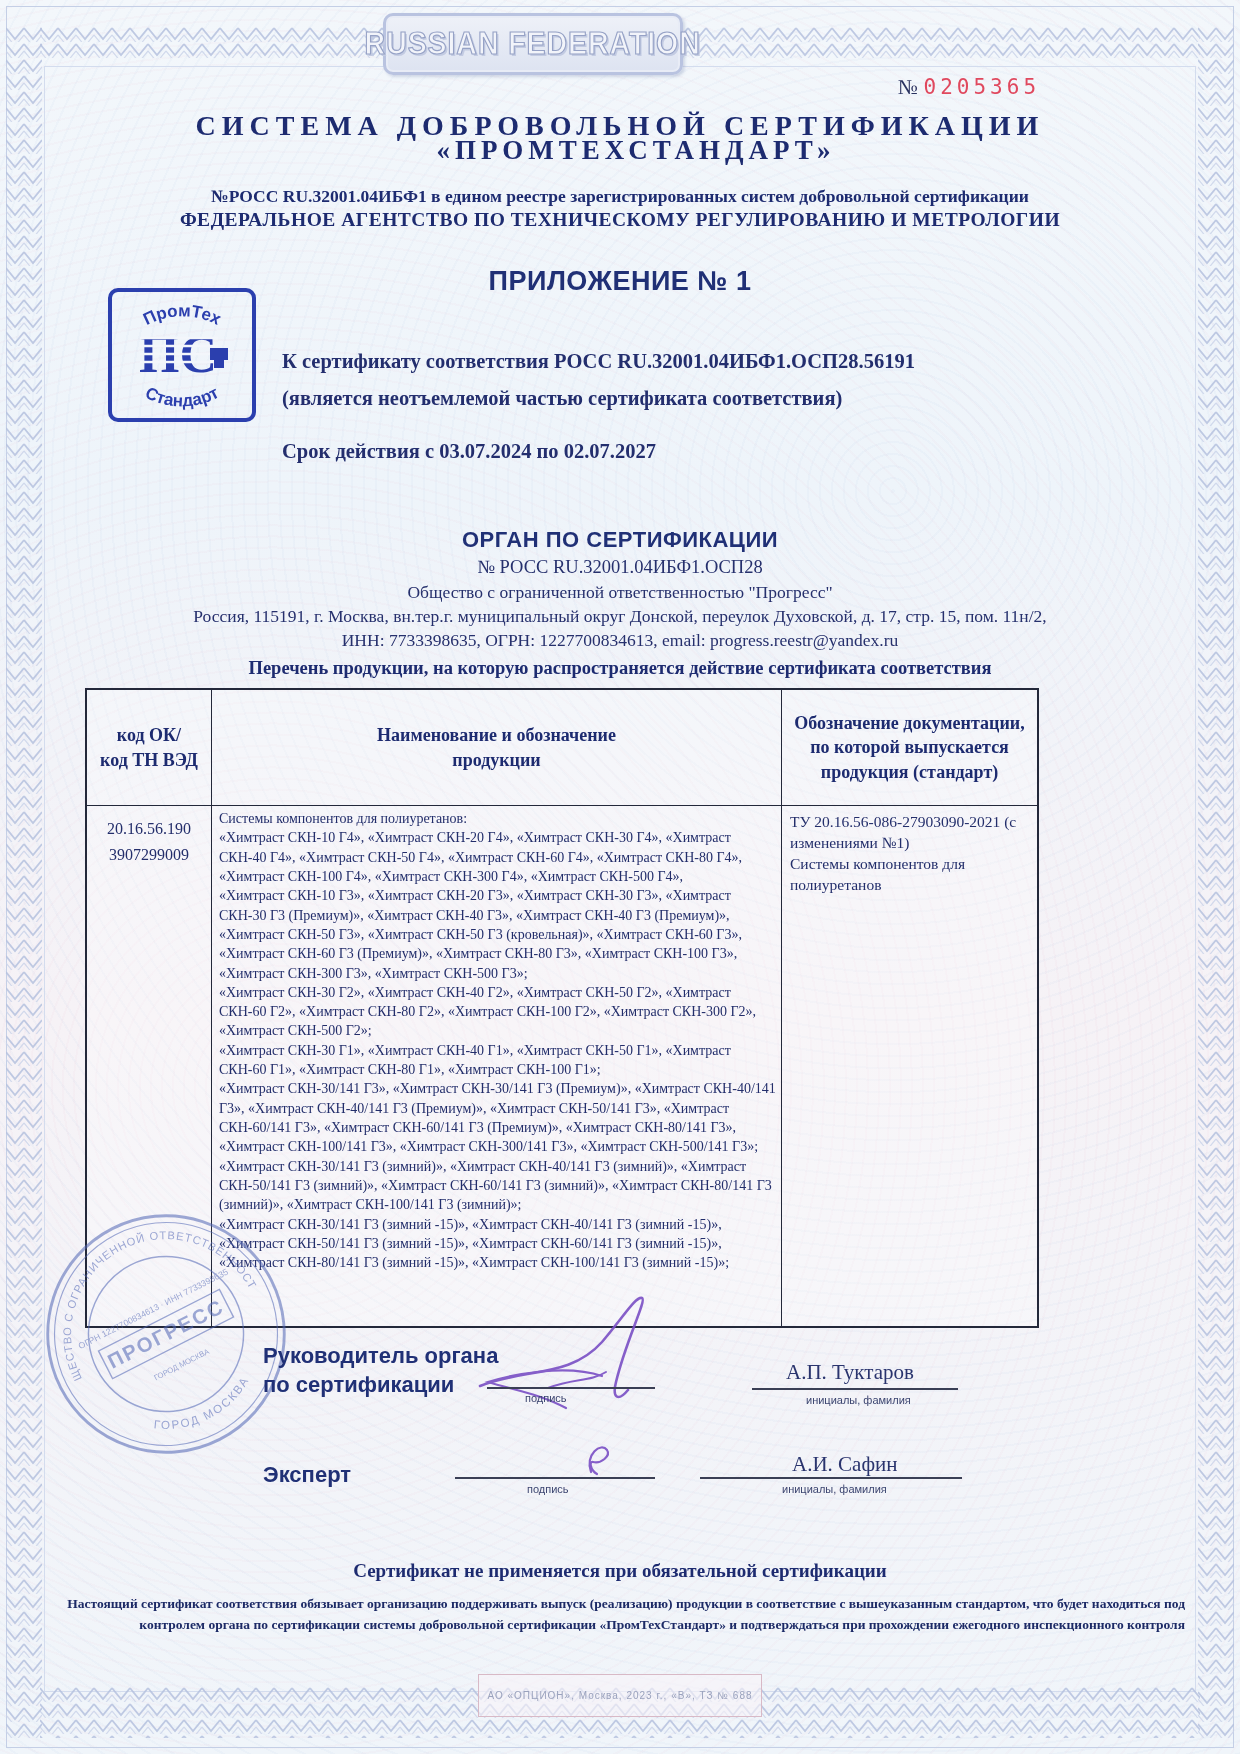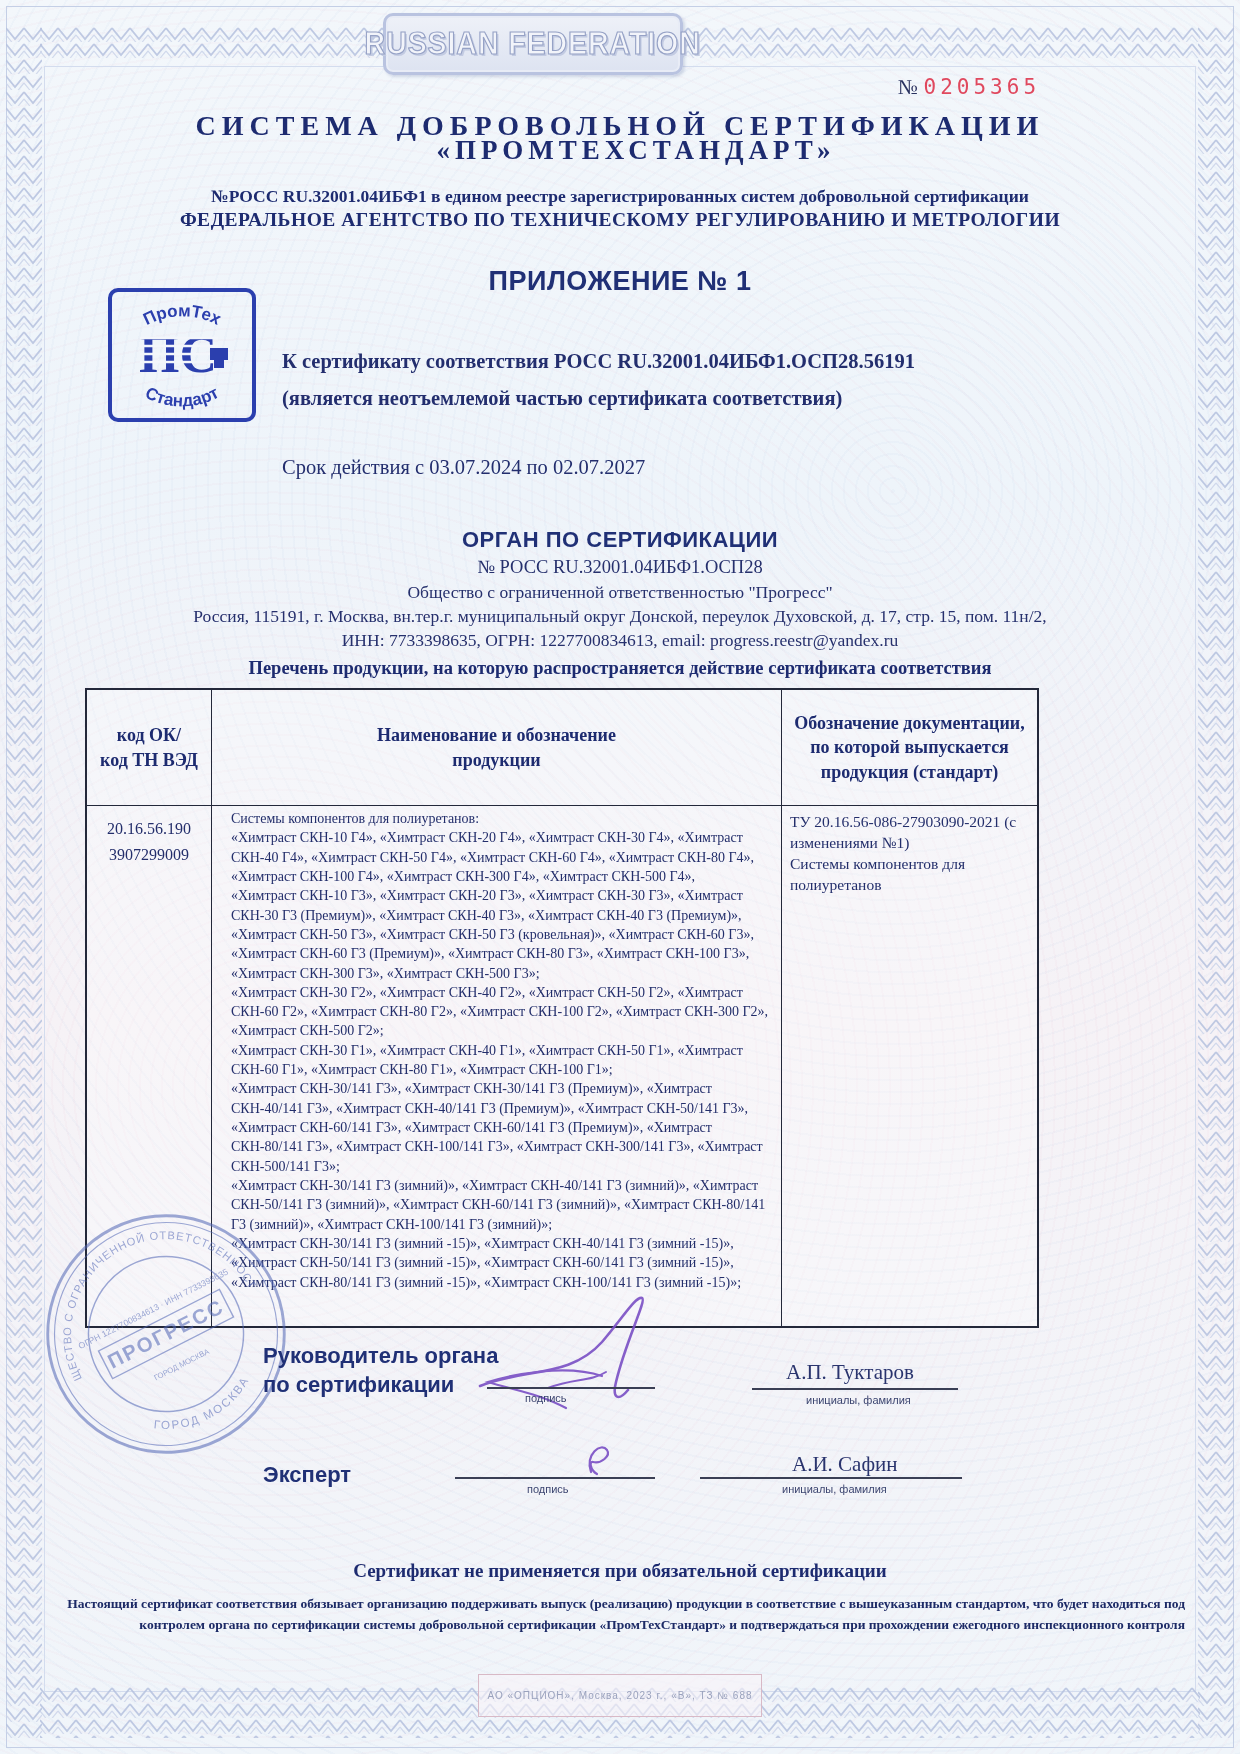--- a/index.html
+++ b/index.html
@@ -42,21 +42,21 @@
   .ctr{position:absolute; left:0; width:100%; text-align:center;}
   .title1{top:110px; font-size:28px; font-weight:bold; letter-spacing:6px; color:#1d2b70;}
   .title2{top:135px; font-size:27px; font-weight:bold; letter-spacing:5px; color:#1d2b70;padding-left:16px;}
   .registry{top:186px; font-size:17.5px; font-weight:bold; color:#1d2b70;}
   .agency{top:209px; font-size:19.5px; font-weight:bold; letter-spacing:.5px; color:#1d2b70;}
   .annex{top:266px; font-family:"Liberation Sans","DejaVu Sans",sans-serif; font-size:27px; font-weight:bold; color:#203076; letter-spacing:.5px;}
 
   .logo{position:absolute; left:106px; top:286px; width:152px; height:138px; color:#2b3fae;}
   .tocert{position:absolute; left:282px; top:350px; width:790px; font-size:20.5px; font-weight:600; color:#232e6e;}
   .integral{position:absolute; left:282px; top:387px; width:790px; font-size:20.5px; font-weight:600; color:#232e6e;}
-  .validity{position:absolute; left:282px; top:456px; font-size:20.5px; font-weight:400; color:#232e6e;}
+  .validity{position:absolute; left:282px; top:440px; font-size:20.5px; font-weight:700; color:#232e6e;}
 
   .orgheader{top:527px; font-family:"Liberation Sans","DejaVu Sans",sans-serif; font-size:22px; font-weight:bold; color:#203076; letter-spacing:.5px;}
   .orgnumber{top:557px; font-size:18.5px;}
   .orgname{top:582px; font-size:17.5px;}
   .orgaddress{top:606px; font-size:17.5px;}
   .orgcontacts{top:630px; font-size:17.5px;}
   .products-heading{top:658px; font-size:18.5px; font-weight:bold; color:#1d2b70;}
 
   .ptable{
     position:absolute; left:85px; top:688px; width:950px;
@@ -65,21 +65,21 @@
   }
   .cell{border-right:1.5px solid #23283a; padding:4px 6px; box-sizing:border-box;}
   .cell.last{border-right:none;}
   .th{
     border-bottom:1.5px solid #23283a; min-height:116px;
     display:flex; align-items:center; justify-content:center; text-align:center;
     font-weight:bold; font-size:18px; color:#1d2b70; line-height:1.35;
   }
   .td{min-height:520px; font-size:14px; line-height:1.38; color:#232e6b;}
   .td-codes{text-align:center; padding-top:10px; font-size:16px; line-height:1.6; color:#232e6b;}
-  .td-products{padding:3px 5px 3px 7px;margin-left:12px;}
+  .td-products{padding:3px 5px 3px 7px;}
   .td-docs{font-size:15.5px; line-height:1.35; padding:6px 8px;}
   .pre{white-space:pre-line;}
   .pline{margin:0;}
 
   .sig-label{
     position:absolute; font-family:"Liberation Sans","DejaVu Sans",sans-serif;
     font-weight:bold; color:#203076;
   }
   .ruk-label{left:263px; top:1341px; font-size:22px; line-height:1.32;}
   .exp-label{left:263px; top:1462px; font-size:22px;}

